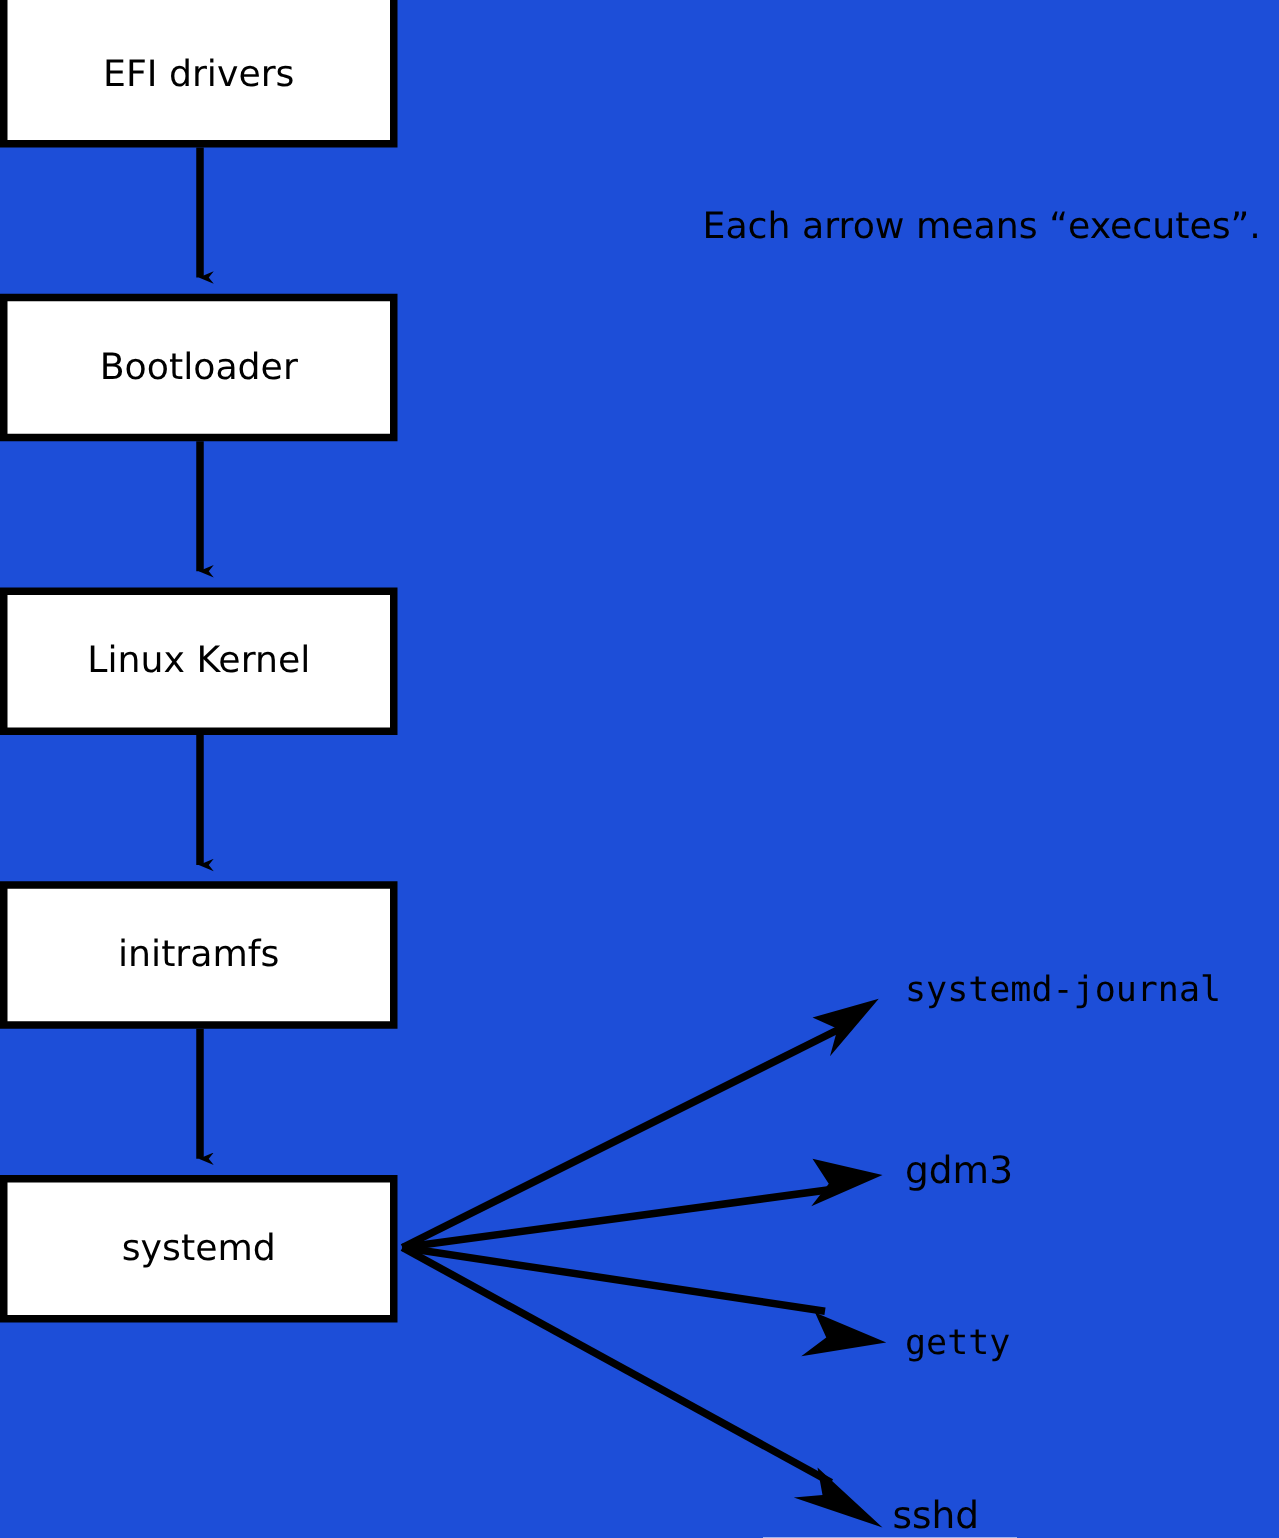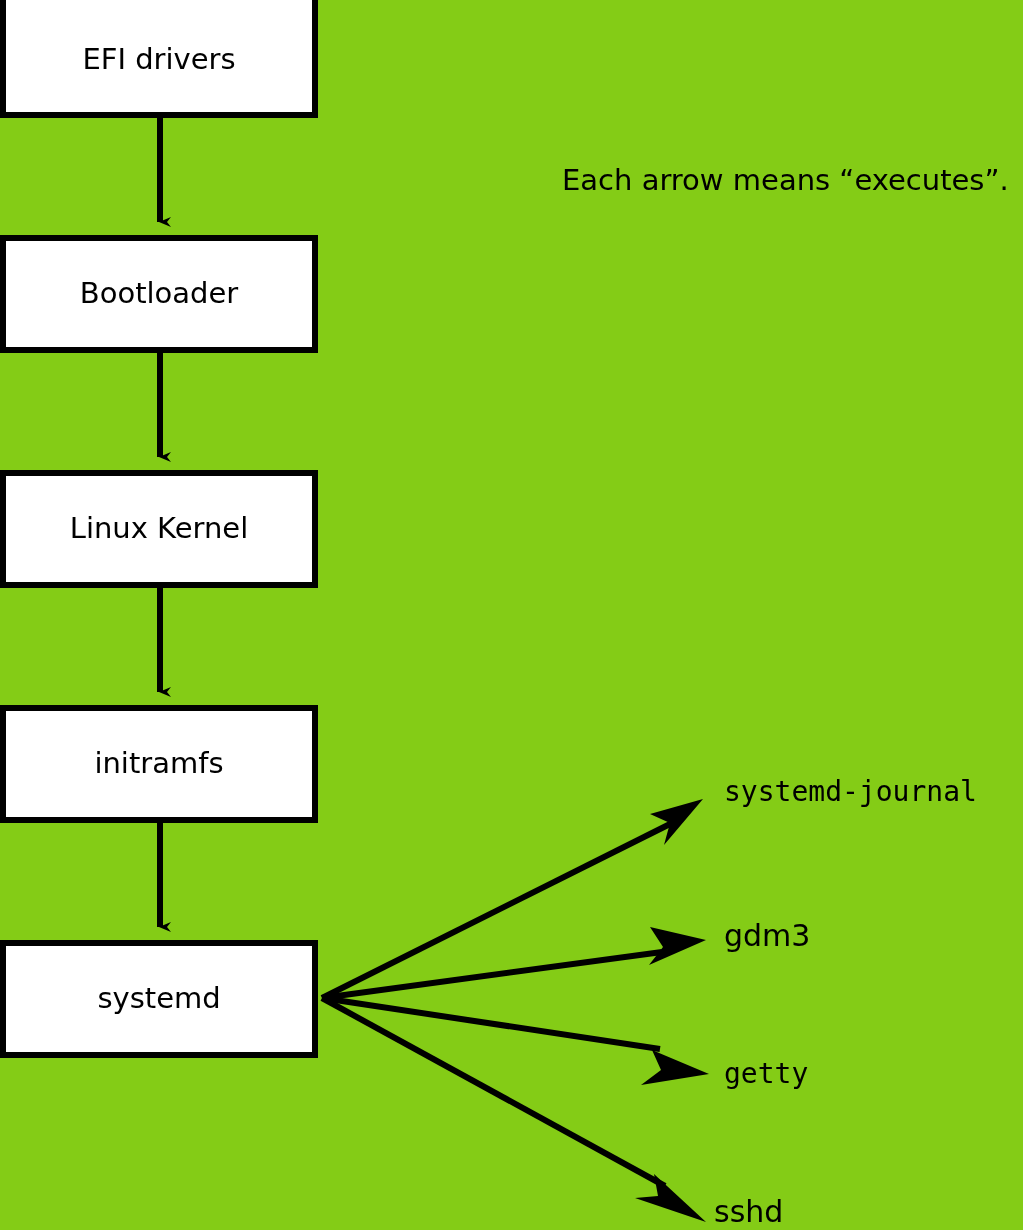--- a/index.html
+++ b/index.html
@@ -5,21 +5,21 @@
 <style>
   html, body {
     margin: 0;
     padding: 0;
     background: #ffffff;
   }
   #canvas {
     position: relative;
     width: 1023px;
     height: 1230px;
-    background: #84cc16;
+    background: #1d4ed8;
     overflow: hidden;
     font-family: "DejaVu Sans", sans-serif;
   }
   svg.layer {
     position: absolute;
     top: 0;
     left: 0;
     width: 1023px;
     height: 1230px;
   }

